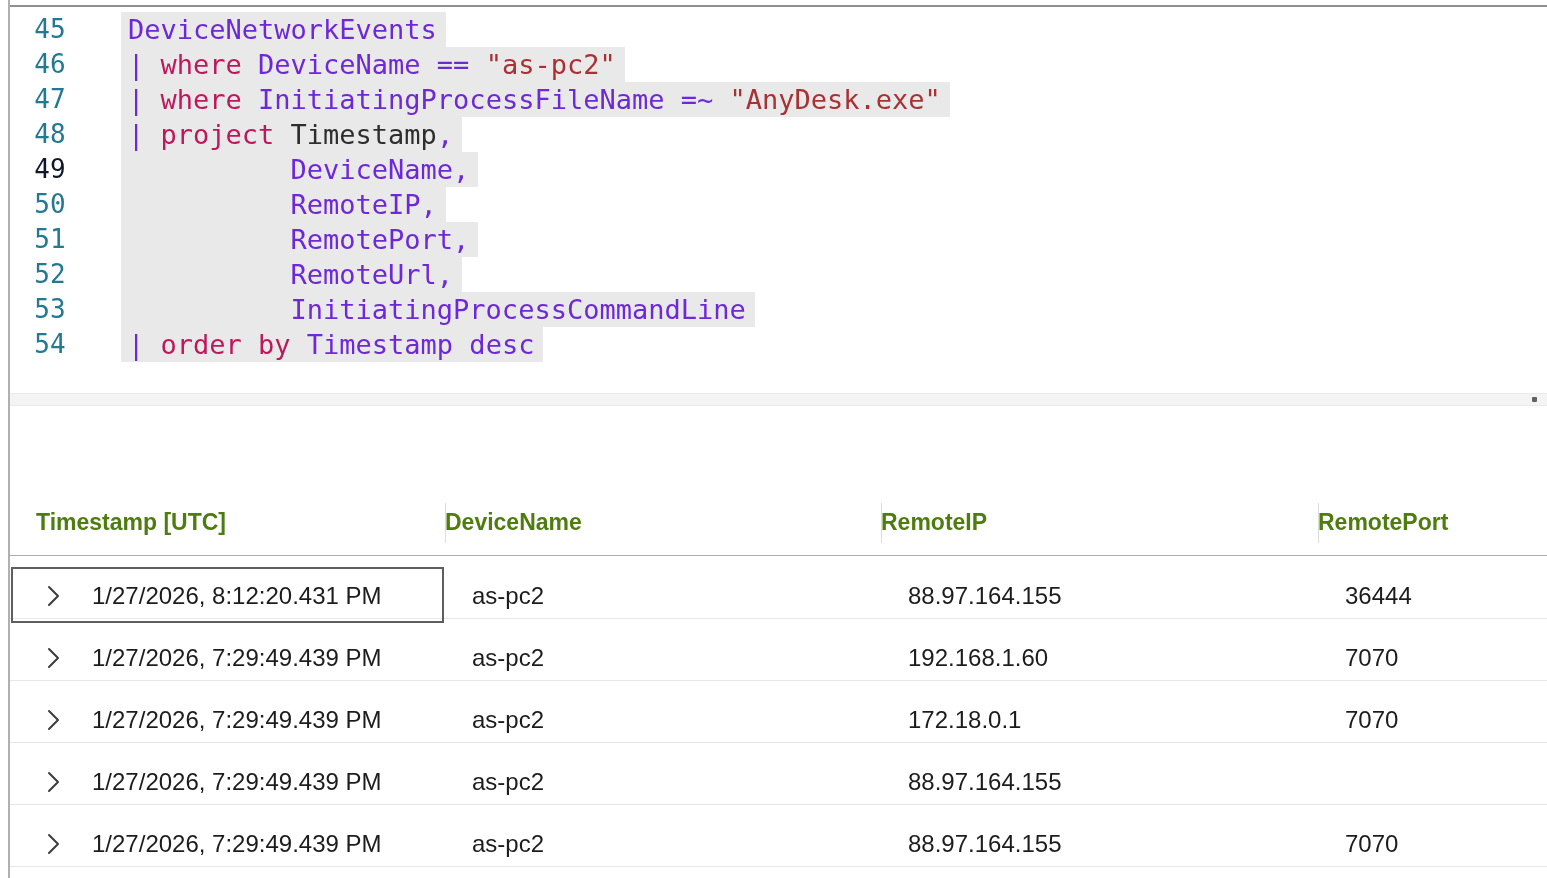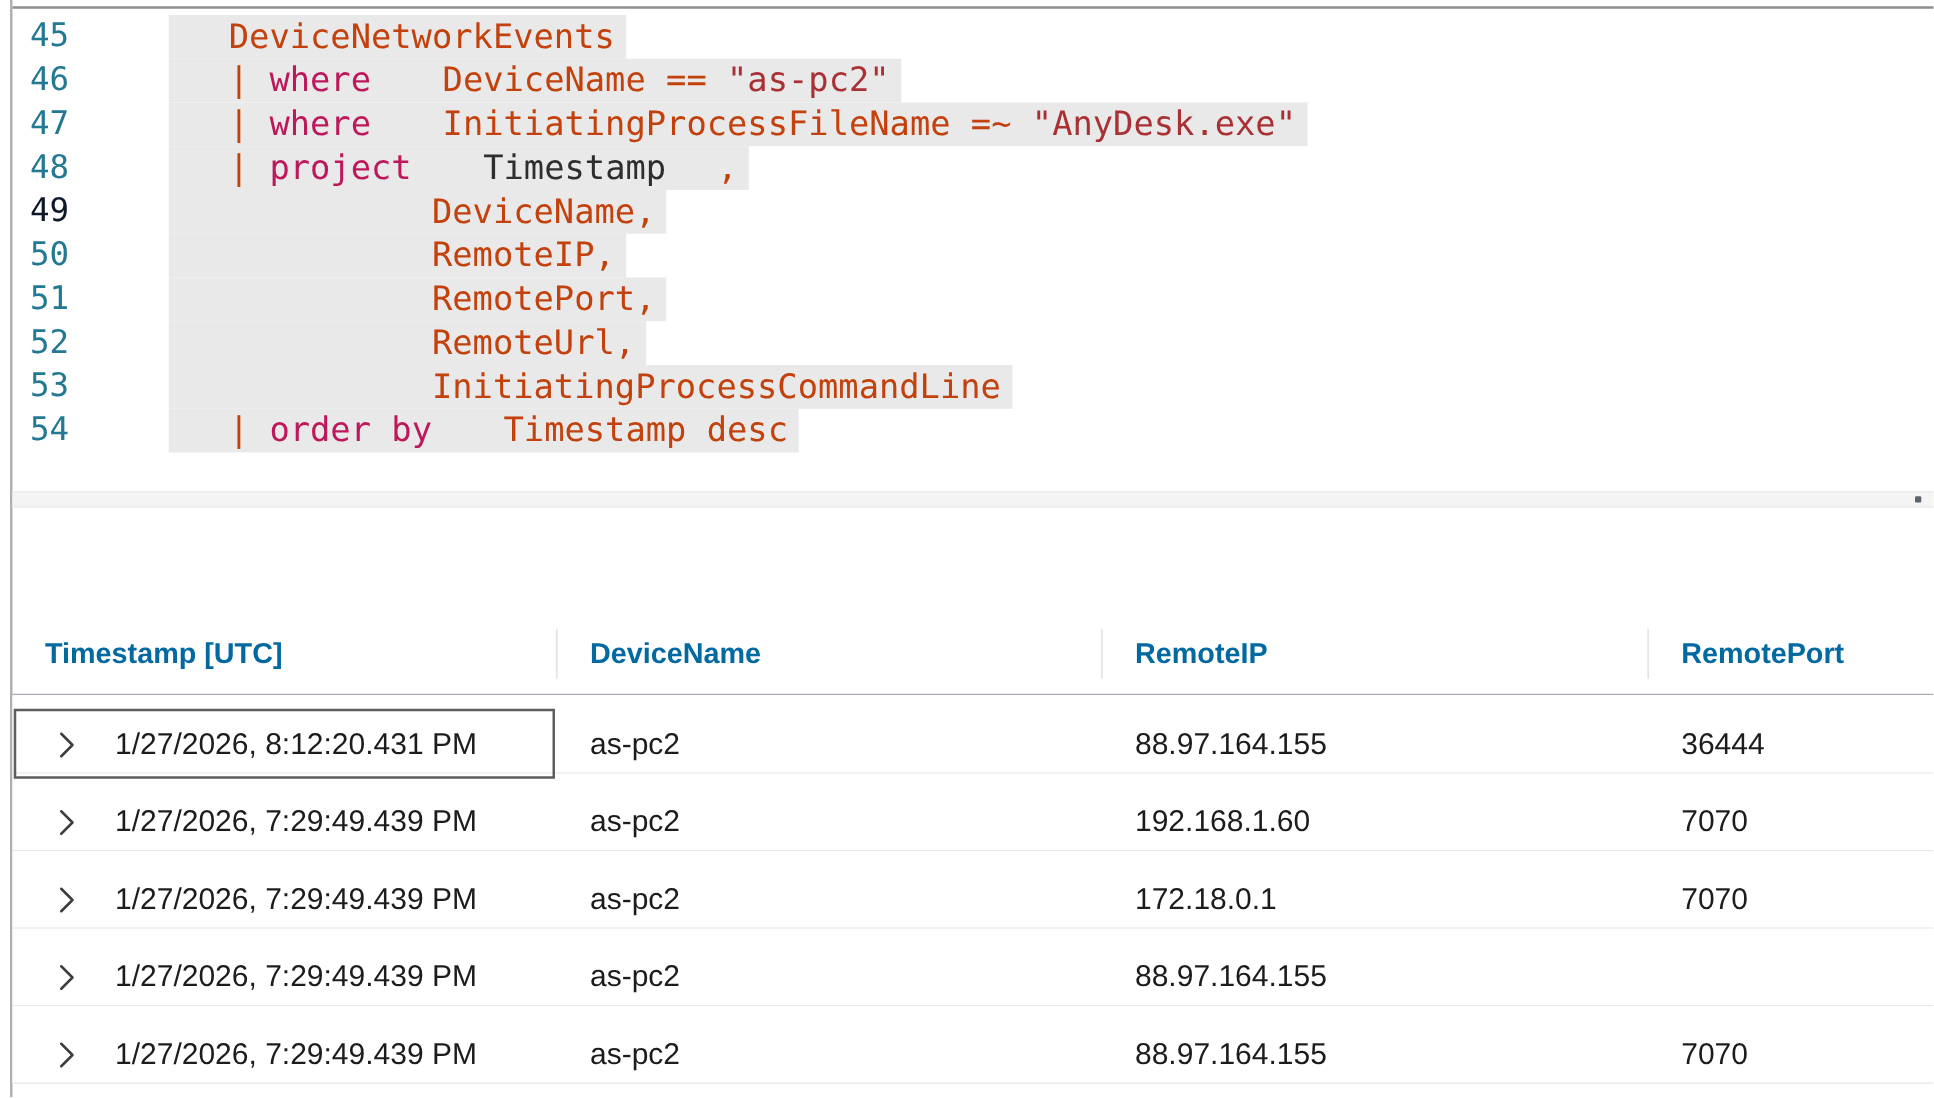--- a/index.html
+++ b/index.html
@@ -12,26 +12,26 @@
   .frame-top  { position:absolute; left:10px; top:5px; right:0; height:2px; background:#8f8f8f; }
 
   
   .editor {
     position:absolute; left:10px; top:12px; right:0; height:360px;
     font-family:"DejaVu Sans Mono", monospace; font-size:27px; line-height:35px;
     white-space:pre; cursor:text;
   }
   .code-line { display:flex; height:35px; }
   .line-num {
-    flex:none; width:80px; text-align:left; color:#237893;
-    font-size:26px; user-select:none;margin-left:14px;
+    flex:none; width:80px; text-align:center; color:#237893;
+    font-size:26px; user-select:none;
   }
   .line-num.active { color:#0f172a; }
   .code-text { margin-left:31px; padding:0 9px 0 7px; background:#e9e9e9; white-space:pre; }
-  .tok-plain   { color:#c2410c;margin-left:41px; }
+  .tok-plain   { color:#6d28d9; }
   .tok-keyword { color:#be185d; }
   .tok-string  { color:#a93134; }
   .tok-squiggle {
     color:#2e2e2e;
     text-decoration-style:wavy;
     text-decoration-color:#e03a3a; text-decoration-thickness:2px;
     text-underline-offset:6px;
   }
 
   
@@ -46,24 +46,24 @@
   .tabs { position:absolute; left:10px; right:0; top:420px; height:68px; border-bottom:1px solid #e1e1e1; box-sizing:border-box; }
   .tab { position:absolute; top:13px; font-size:29px; color:#3b3a39; cursor:pointer; }
   .tab-results { left:58px; font-weight:bold; color:#1f1e1d; }
   .tab-chart { left:208px; }
   .tab-underline { position:absolute; left:28px; top:57px; width:139px; height:5px; background:#0b7ad4; }
 
   
   .thead {
     position:absolute; left:10px; right:0; top:489px; height:67px;
     display:grid; grid-template-columns:435px 436px 437px 1fr; align-items:center;
-    font-weight:bold; font-size:23px; color:#0369a1;
+    font-weight:bold; font-size:23px; color:#4d7c0f;
     border-bottom:1px solid #a8adb3; box-sizing:border-box;
   }
-  .th { padding-left:27px; position:relative; height:100%; display:flex; align-items:center; box-sizing:border-box; cursor:pointer; }
+  .th { position:relative; height:100%; display:flex; align-items:center; box-sizing:border-box; cursor:pointer; }
   .th:first-child { padding-left:26px; }
   .th + .th::before {
     content:""; position:absolute; left:0; top:14px; height:40px; width:1px; background:#dcdcdc;
   }
   .rows { position:absolute; left:10px; right:0; top:557px; }
   .trow {
     display:grid; grid-template-columns:435px 436px 437px 1fr; align-items:center;
     height:62px; border-bottom:1px solid #e6e6e6; box-sizing:border-box;
     font-size:24px; color:#1c1c1c; background:#ffffff; cursor:pointer;
   }

